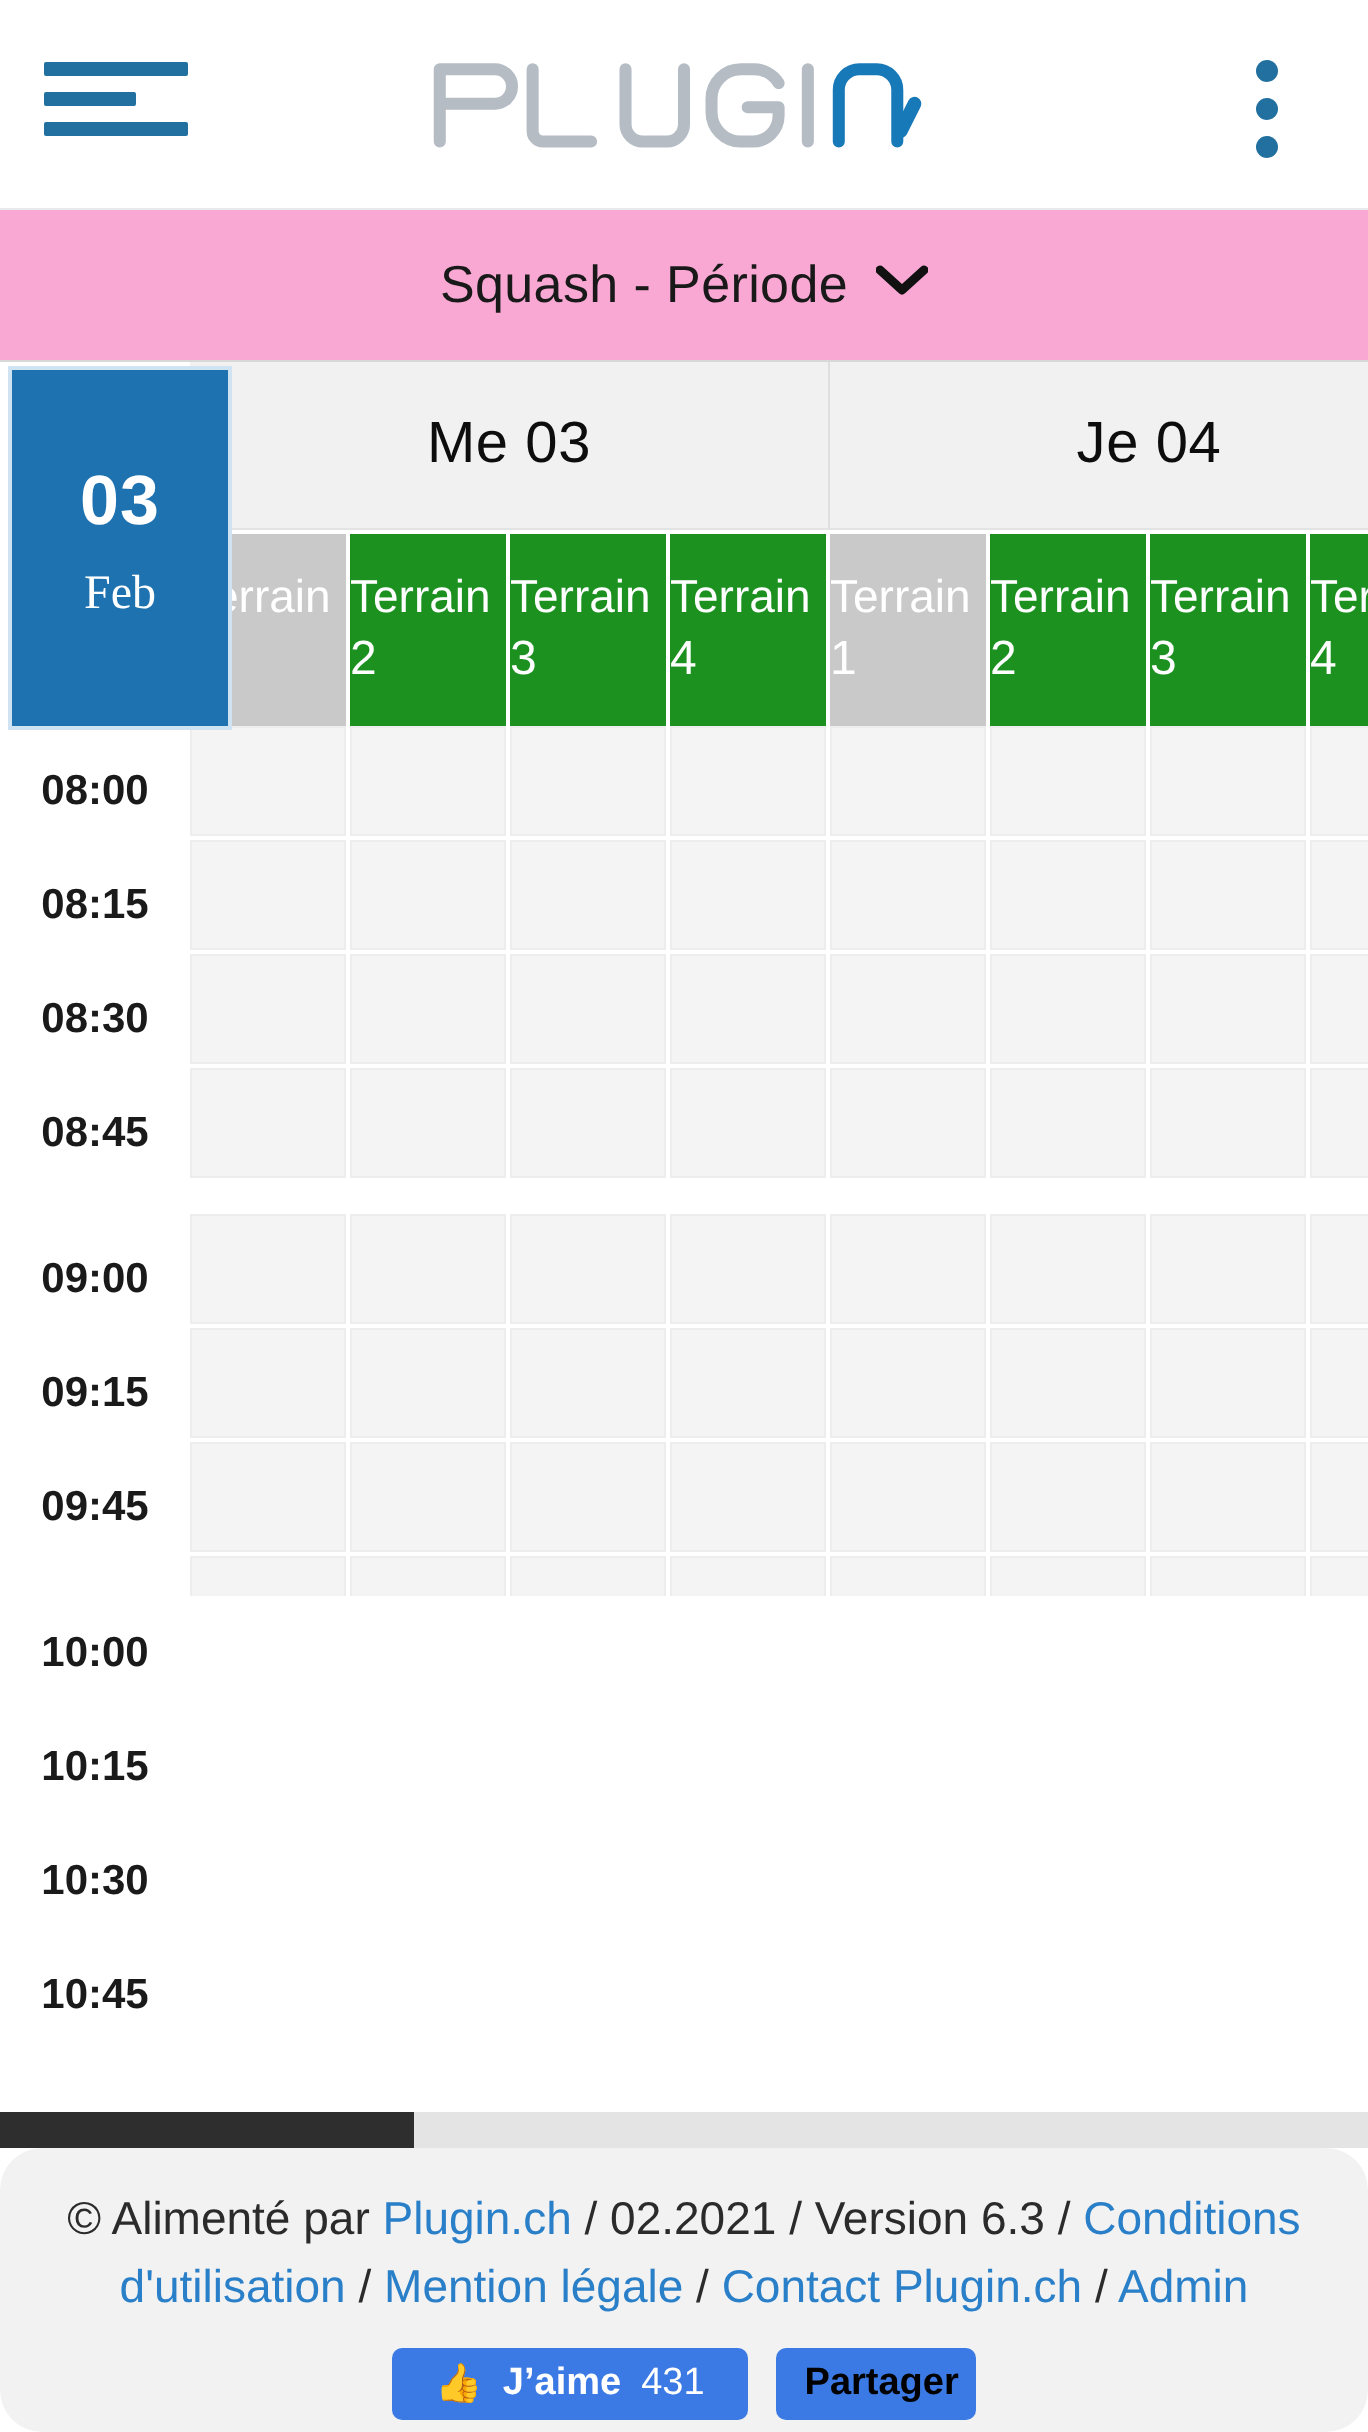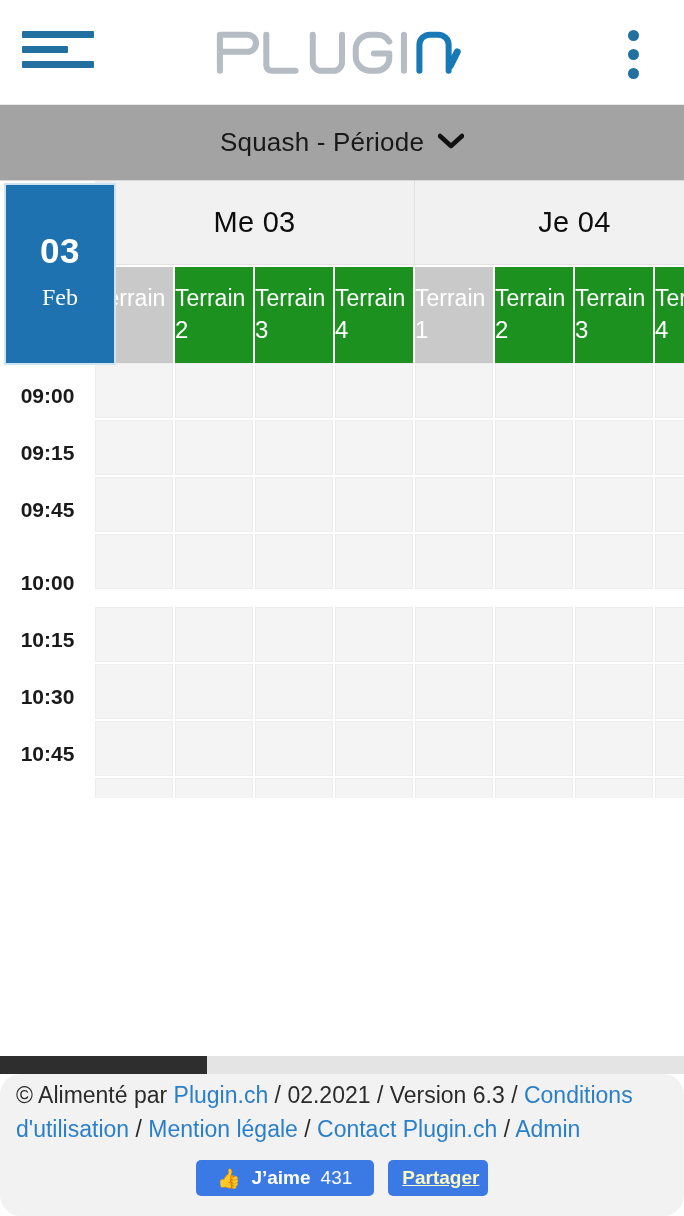--- a/index.html
+++ b/index.html
@@ -35,21 +35,21 @@
     position:absolute; right:38px; top:30px; width:26px; height:50px; cursor:pointer;
   }
   .kebab span{
     display:block; width:11px; height:11px; border-radius:50%;
     background:#21709f; margin:0 auto 8px auto;
   }
 
   
   .subheader{
     position:absolute; top:105px; left:0; width:684px; height:76px;
-    background:#a3a3a3; border-bottom:1px solid #d8d8d8;
+    background:#f9a8d4; border-bottom:1px solid #d8d8d8;
     display:flex; align-items:center; justify-content:center;
     gap:14px; cursor:pointer;
   }
   .subheader .sh-title{
     font-size:26px; color:#191919; letter-spacing:.2px;
   }
   .sh-caret{ display:inline-block; }
 
   
   .cal{
@@ -122,43 +122,43 @@
     background:#e4e4e4;
   }
   .hscroll .thumb{
     position:absolute; left:0; top:0; height:18px; width:207px;
     background:#2e2e2e; cursor:pointer;
   }
 
   
   .footer{
     position:absolute; left:0; top:1074px; width:684px; height:142px;
-    background:#f2f2f2; 
-    padding-top:4px;
+    background:#f2f2f2; text-align:center;
+    padding-top:18px;
     border-radius:21px;
   }
   .fline{
     font-size:23px; color:#2b2b2b; line-height:1.48;
     padding:0 16px;
   }
   .fline a{ color:#2a7fc9; text-decoration:none; cursor:pointer; }
   .fbtns{
     margin-top:14px; display:flex; justify-content:center; align-items:center; gap:14px;
   }
   .fb-like{
     background:#3b7ae4; color:#fff; border-radius:5px;
     height:36px; padding:0 22px; display:flex; align-items:center; gap:10px;
     font-size:19px; font-weight:bold; cursor:pointer;
   }
   .fb-like .cnt{ font-weight:normal; font-size:19px; }
   .fb-share{
-    background:#3b7ae4; color:#fef9c3; border-radius:5px;
+    background:#3b7ae4; color:#000000; border-radius:5px;
     height:36px; padding:0 14px; display:flex; align-items:center;
     font-size:19px; font-weight:bold; cursor:pointer;
-    width:100px; overflow:hidden; white-space:nowrap;text-decoration:underline;
+    width:100px; overflow:hidden; white-space:nowrap;
   }
   .thumb-icon{ font-size:19px; }
 </style>
 </head>
 <body>
 
 <div id="app">
 
   <div class="topbar">
 
@@ -208,20 +208,27 @@
   </div>
 
   <div class="cal">
 
     <div class="gutter">
       <div class="datebox">
         <div class="d-num">03</div>
         <div class="d-mon">Feb</div>
       </div>
       <div class="timecol" id="timecol">
+          <div class="time-hour">
+            <div class="time-slot">08:00</div>
+            <div class="time-slot">08:15</div>
+            <div class="time-slot">08:30</div>
+            <div class="time-slot">08:45</div>
+            <div class="time-gap"></div>
+          </div>
           <div class="time-hour">
             <div class="time-slot">09:00</div>
             <div class="time-slot">09:15</div>
             <div class="time-slot">09:45</div>
             <div class="time-gap"></div>
           </div>
           <div class="time-hour">
             <div class="time-slot">10:00</div>
             <div class="time-slot">10:15</div>
             <div class="time-slot">10:30</div>

